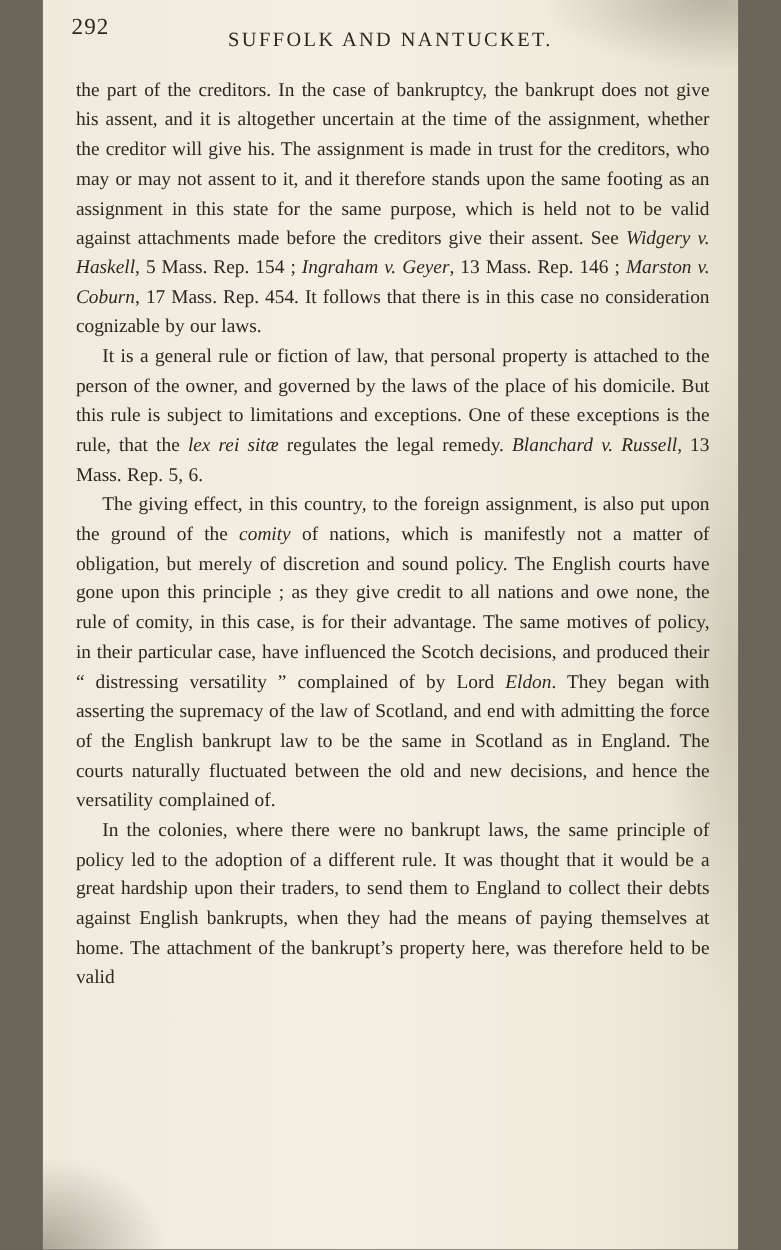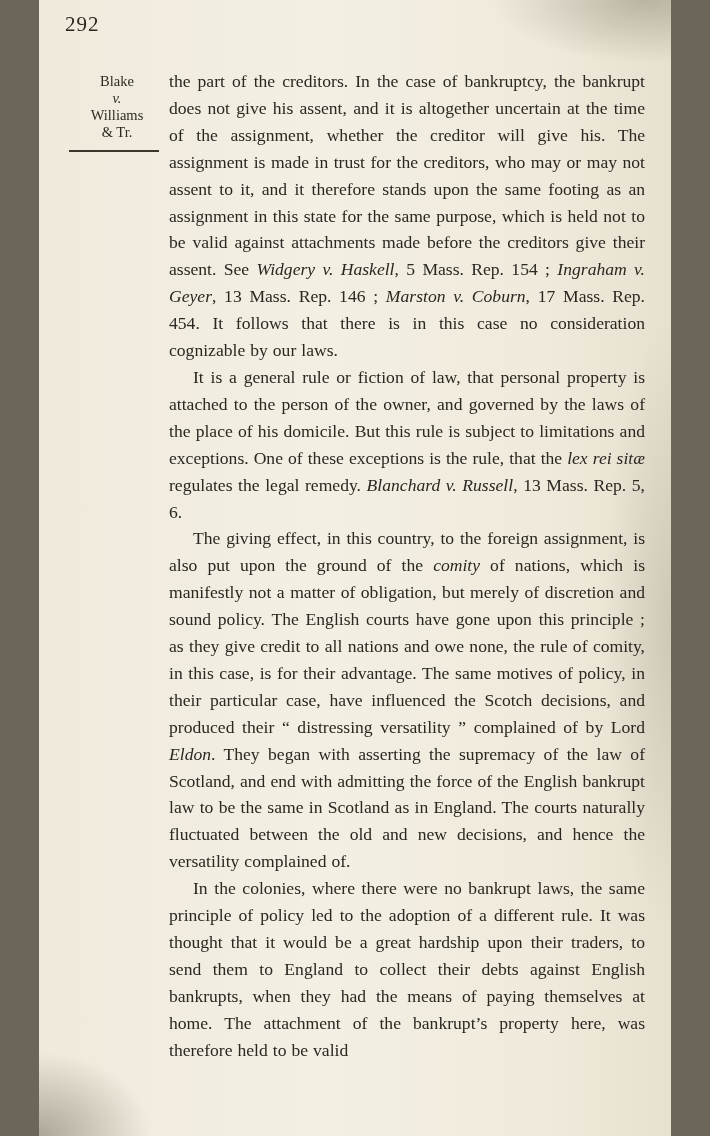--- a/index.html
+++ b/index.html
@@ -73,30 +73,24 @@
   .para.indent { text-indent: 24px; }
   .it { font-style: italic; }
 </style>
 </head>
 <body>
 
 <div class="page">
 
   <span class="page-number">292</span>
 
+  <h1 class="running-header">SUFFOLK AND NANTUCKET.</h1>
 
   <div class="content">
 
-    <aside class="margin-note">
-      <div>Blake</div>
-      <div class="v-line">v.</div>
-      <div>Williams</div>
-      <div>&amp; Tr.</div>
-      <div class="note-rule"></div>
-    </aside>
 
     <main class="body-text">
 
       <p class="para"><span>the part of the creditors.  In the case of bankruptcy, the bankrupt does not give his assent, and it is altogether uncertain at the time of the assignment, whether the creditor will give his.  The assignment is made in trust for the creditors, who may or may not assent to it, and it therefore stands upon the same footing as an assignment in this state for the same purpose, which is held not to be valid against attachments made before the creditors give their assent.  See </span><span class="it">Widgery v. Haskell</span><span>, 5 Mass. Rep. 154 ; </span><span class="it">Ingraham v. Geyer</span><span>, 13 Mass. Rep. 146 ; </span><span class="it">Marston v. Coburn</span><span>, 17 Mass. Rep. 454.  It follows that there is in this case no consideration cognizable by our laws.</span></p>
 
       <p class="para indent"><span>It is a general rule or fiction of law, that personal property is attached to the person of the owner, and governed by the laws of the place of his domicile.  But this rule is subject to limitations and exceptions.  One of these exceptions is the rule, that the </span><span class="it">lex rei sitæ</span><span> regulates the legal remedy.  </span><span class="it">Blanchard v. Russell</span><span>, 13 Mass. Rep. 5, 6.</span></p>
 
       <p class="para indent"><span>The giving effect, in this country, to the foreign assignment, is also put upon the ground of the </span><span class="it">comity</span><span> of nations, which is manifestly not a matter of obligation, but merely of discretion and sound policy.  The English courts have gone upon this principle ; as they give credit to all nations and owe none, the rule of comity, in this case, is for their advantage.  The same motives of policy, in their particular case, have influenced the Scotch decisions, and produced their “ distressing versatility ” complained of by Lord </span><span class="it">Eldon</span><span>.  They began with asserting the supremacy of the law of Scotland, and end with admitting the force of the English bankrupt law to be the same in Scotland as in England.  The courts naturally fluctuated between the old and new decisions, and hence the versatility complained of.</span></p>
 
       <p class="para indent"><span>In the colonies, where there were no bankrupt laws, the same principle of policy led to the adoption of a different rule.  It was thought that it would be a great hardship upon their traders, to send them to England to collect their debts against English bankrupts, when they had the means of paying themselves at home.  The attachment of the bankrupt’s property here, was therefore held to be valid</span></p>

